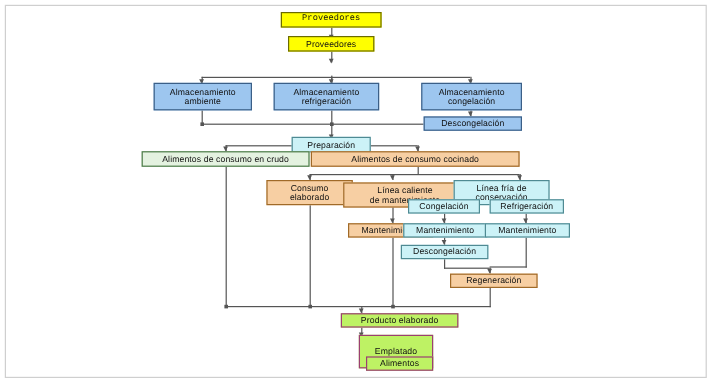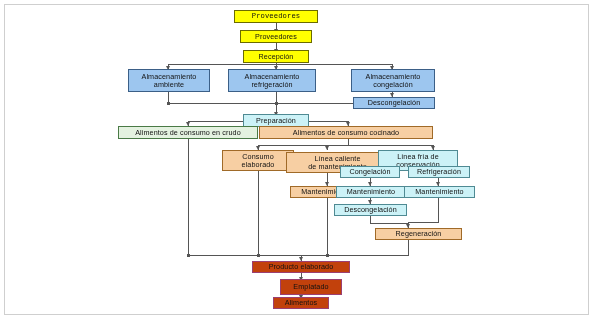--- a/index.html
+++ b/index.html
@@ -38,21 +38,21 @@
     border: 1px solid #4a4a4a;
     white-space: pre-line;
     padding: 0 2px;
     z-index: 3;
   }
   .c-yellow { background: #ffff00; border-color: #6b6b00; }
   .c-blue   { background: #9dc6ef; border-color: #3b5f87; }
   .c-cyan   { background: #ccf2f7; border-color: #4f8a93; }
   .c-green  { background: #e4f2e0; border-color: #4a7a46; }
   .c-orange { background: #f7cfa3; border-color: #a06a28; }
-  .c-pink   { background: #c2410c; border-color: #9b3f72; }
+  .c-pink   { background: #bef264; border-color: #9b3f72; margin-left: 32px; }
 
   .ln {
     position: absolute;
     background: #555555;
     z-index: 1;
   }
   .lh { height: 1px; }
   .lv { width: 1px; }
 
   .arrow {
@@ -172,21 +172,20 @@
   <div class="ln lv" style="left:301px; top:273px; height:7px;"></div>
   <div class="arrow" style="left:299px; top:277px;"></div>
 
   <div class="ln lv" style="left:301px; top:291px; height:7px;"></div>
   <div class="arrow" style="left:299px; top:295px;"></div>
 
   <div class="node c-yellow" style="left:234px; top:10px; width:84px; height:13px;font-family:Liberation Mono, monospace;">Proveedores</div>
 
   <div class="node c-yellow" style="left:240px; top:30px; width:72px; height:13px;">Proveedores</div>
 
-  <div class="node c-yellow" style="left:243px; top:50px; width:66px; height:13px;">Recepción</div>
 
   <div class="node c-blue" style="left:128px; top:69px; width:82px; height:23px;">Almacenamiento
 ambiente</div>
 
   <div class="node c-blue" style="left:228px; top:69px; width:88px; height:23px;">Almacenamiento
 refrigeración</div>
 
   <div class="node c-blue" style="left:351px; top:69px; width:84px; height:23px;">Almacenamiento
 congelación</div>
 
@@ -212,21 +211,21 @@
   <div class="node c-cyan" style="left:408px; top:166px; width:62px; height:12px;">Refrigeración</div>
 
   <div class="node c-orange" style="left:290px; top:186px; width:71px; height:12px;">Mantenimiento</div>
 
   <div class="node c-cyan" style="left:336px; top:186px; width:70px; height:12px;">Mantenimiento</div>
 
   <div class="node c-cyan" style="left:404px; top:186px; width:71px; height:12px;">Mantenimiento</div>
 
   <div class="node c-cyan" style="left:334px; top:204px; width:73px; height:12px;">Descongelación</div>
 
-  <div class="node c-orange" style="left:375px; top:228px; width:87px; height:12px;">Regeneración</div>
+  <div class="node c-orange" style="left:375px; top:228px; width:73px; height:12px;">Regeneración</div>
 
   <div class="node c-pink" style="left:252px; top:261px; width:98px; height:12px;">Producto elaborado</div>
 
-  <div class="node c-pink" style="left:280px; top:279px; width:62px; height:16px;">Emplatado</div>
+  <div class="node c-pink" style="left:267px; top:279px; width:62px; height:28px;">Emplatado</div>
 
   <div class="node c-pink" style="left:273px; top:297px; width:56px; height:12px;">Alimentos</div>
 
 </div>
 
 </body></html>

